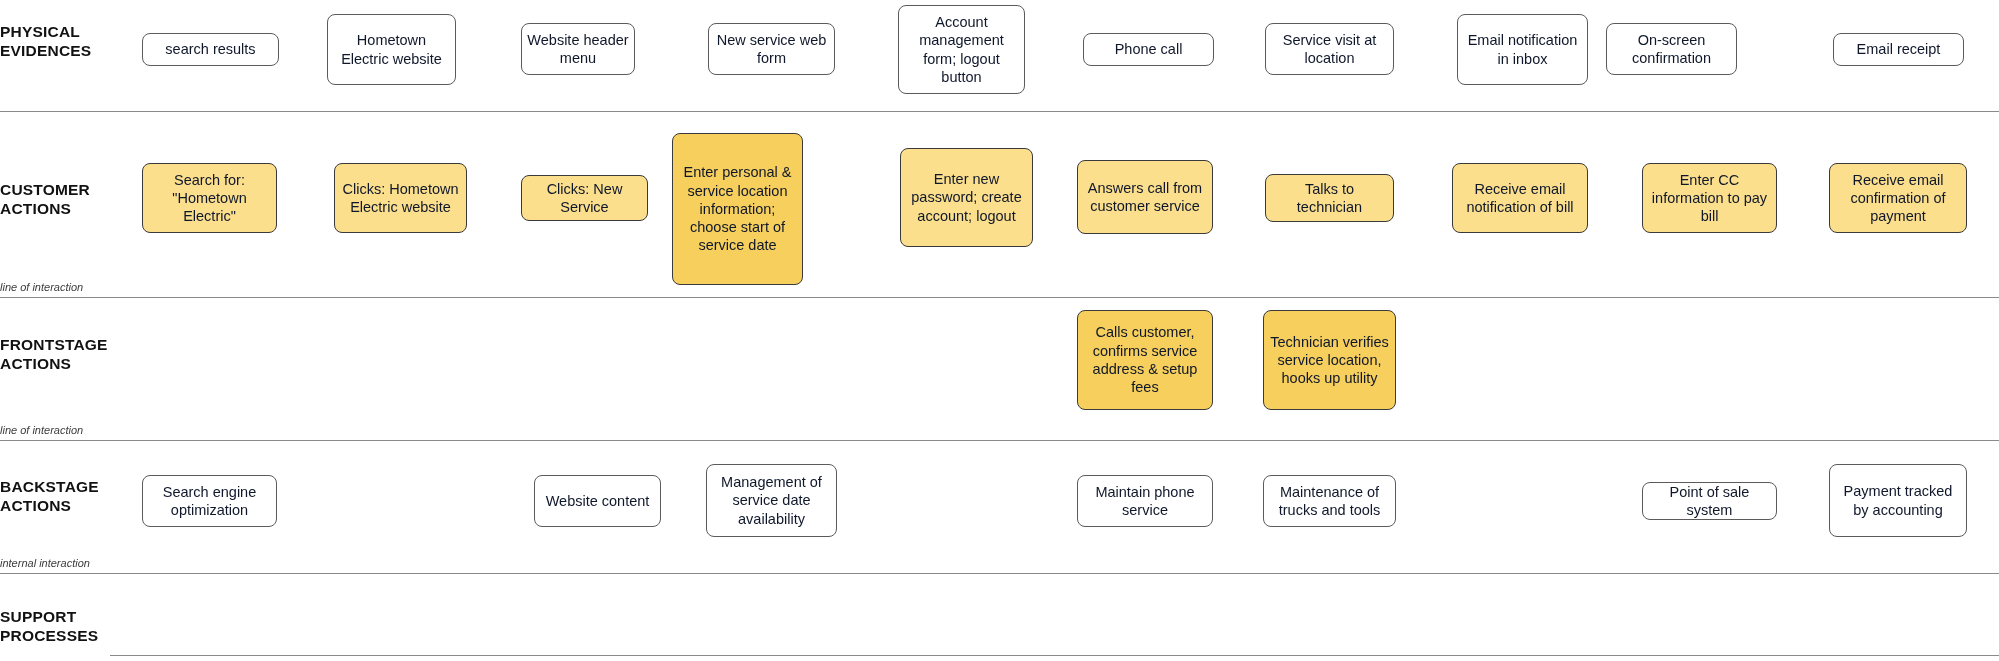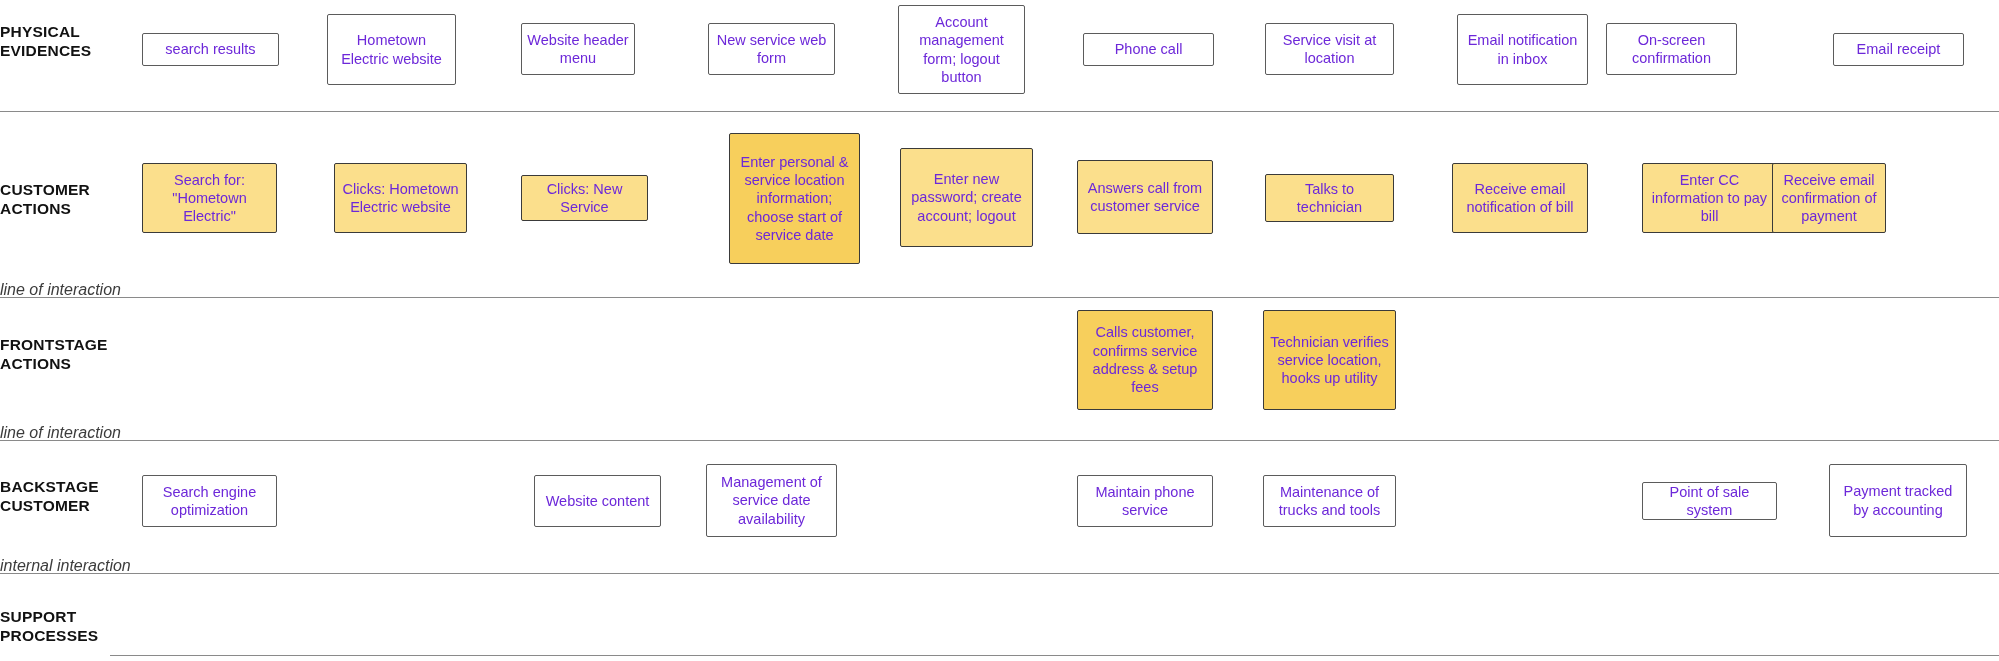--- a/index.html
+++ b/index.html
@@ -34,37 +34,37 @@
   .sep-line {
     position: absolute;
     left: 0px;
     width: 1999px;
     height: 1px;
     background: #8a8a8a;
   }
   .sep-label {
     position: absolute;
     left: 0px;
-    font-size: 16px;
+    font-size: 11px;
     font-style: italic;
     color: #3c3c3c;
   }
   
   .box {
     position: absolute;
     box-sizing: border-box;
     display: flex;
     align-items: center;
     justify-content: flex-end;
     text-align: center;
     font-size: 14.5px;
     line-height: 1.26;
-    color: #6d28d9;
+    color: #0f172a;
     padding: 3px 5px;
-    border-radius: 2px;
+    border-radius: 8px;
   }
   .box.plain {
     border: 1.6px solid #5b5b5b;
     background: #ffffff;
   }
   .box.yellow {
     border: 1.6px solid #3a3a3a;
     background: #fbdf8c;
   }
   .box.yellow-strong {
@@ -81,21 +81,21 @@
 
 <div class="canvas">
 
   <div class="row-label" style="top:22px;"><span style="white-space:pre-line">PHYSICAL
 EVIDENCES</span></div>
   <div class="row-label" style="top:180px;"><span style="white-space:pre-line">CUSTOMER
 ACTIONS</span></div>
   <div class="row-label" style="top:335px;"><span style="white-space:pre-line">FRONTSTAGE
 ACTIONS</span></div>
   <div class="row-label" style="top:477px;"><span style="white-space:pre-line">BACKSTAGE
-CUSTOMER</span></div>
+ACTIONS</span></div>
   <div class="row-label" style="top:607px;"><span style="white-space:pre-line">SUPPORT
 PROCESSES</span></div>
 
   <div class="sep-line" style="top:111px;"></div>
 
   <div class="sep-label" style="top:281px;">line of interaction</div>
   <div class="sep-line" style="top:297px;"></div>
 
   <div class="sep-label" style="top:424px;">line of interaction</div>
   <div class="sep-line" style="top:440px;"></div>
@@ -138,39 +138,39 @@
 
   <div class="box yellow" style="left:142px; top:163px; width:135px; height:70px;">
       <span>Search for: "Hometown Electric"</span>
     </div>
   <div class="box yellow" style="left:334px; top:163px; width:133px; height:70px;">
       <span>Clicks: Hometown Electric website</span>
     </div>
   <div class="box yellow" style="left:521px; top:175px; width:127px; height:46px;">
       <span>Clicks: New Service</span>
     </div>
-  <div class="box yellow-strong" style="left:729px; top:133px; width:131px; height:131px;">
+  <div class="box yellow-strong" style="left:672px; top:133px; width:131px; height:152px;">
       <span>Enter personal &amp; service location information; choose start of service date</span>
     </div>
   <div class="box yellow" style="left:900px; top:148px; width:133px; height:99px;">
       <span>Enter new password; create account; logout</span>
     </div>
   <div class="box yellow" style="left:1077px;top:160px; width:136px; height:74px;">
       <span>Answers call from customer service</span>
     </div>
   <div class="box yellow" style="left:1265px;top:174px; width:129px; height:48px;">
       <span>Talks to technician</span>
     </div>
   <div class="box yellow" style="left:1452px;top:163px; width:136px; height:70px;">
       <span>Receive email notification of bill</span>
     </div>
   <div class="box yellow" style="left:1642px;top:163px; width:135px; height:70px;">
       <span>Enter CC information to pay bill</span>
     </div>
-  <div class="box yellow" style="left:1772px;top:163px; width:114px; height:70px;">
+  <div class="box yellow" style="left:1829px;top:163px; width:138px; height:70px;">
       <span>Receive email confirmation of payment</span>
     </div>
 
   <div class="box yellow-strong" style="left:1077px;top:310px; width:136px; height:100px;">
       <span>Calls customer, confirms service address &amp; setup fees</span>
     </div>
   <div class="box yellow-strong" style="left:1263px;top:310px; width:133px; height:100px;">
       <span>Technician verifies service location, hooks up utility</span>
     </div>
 

